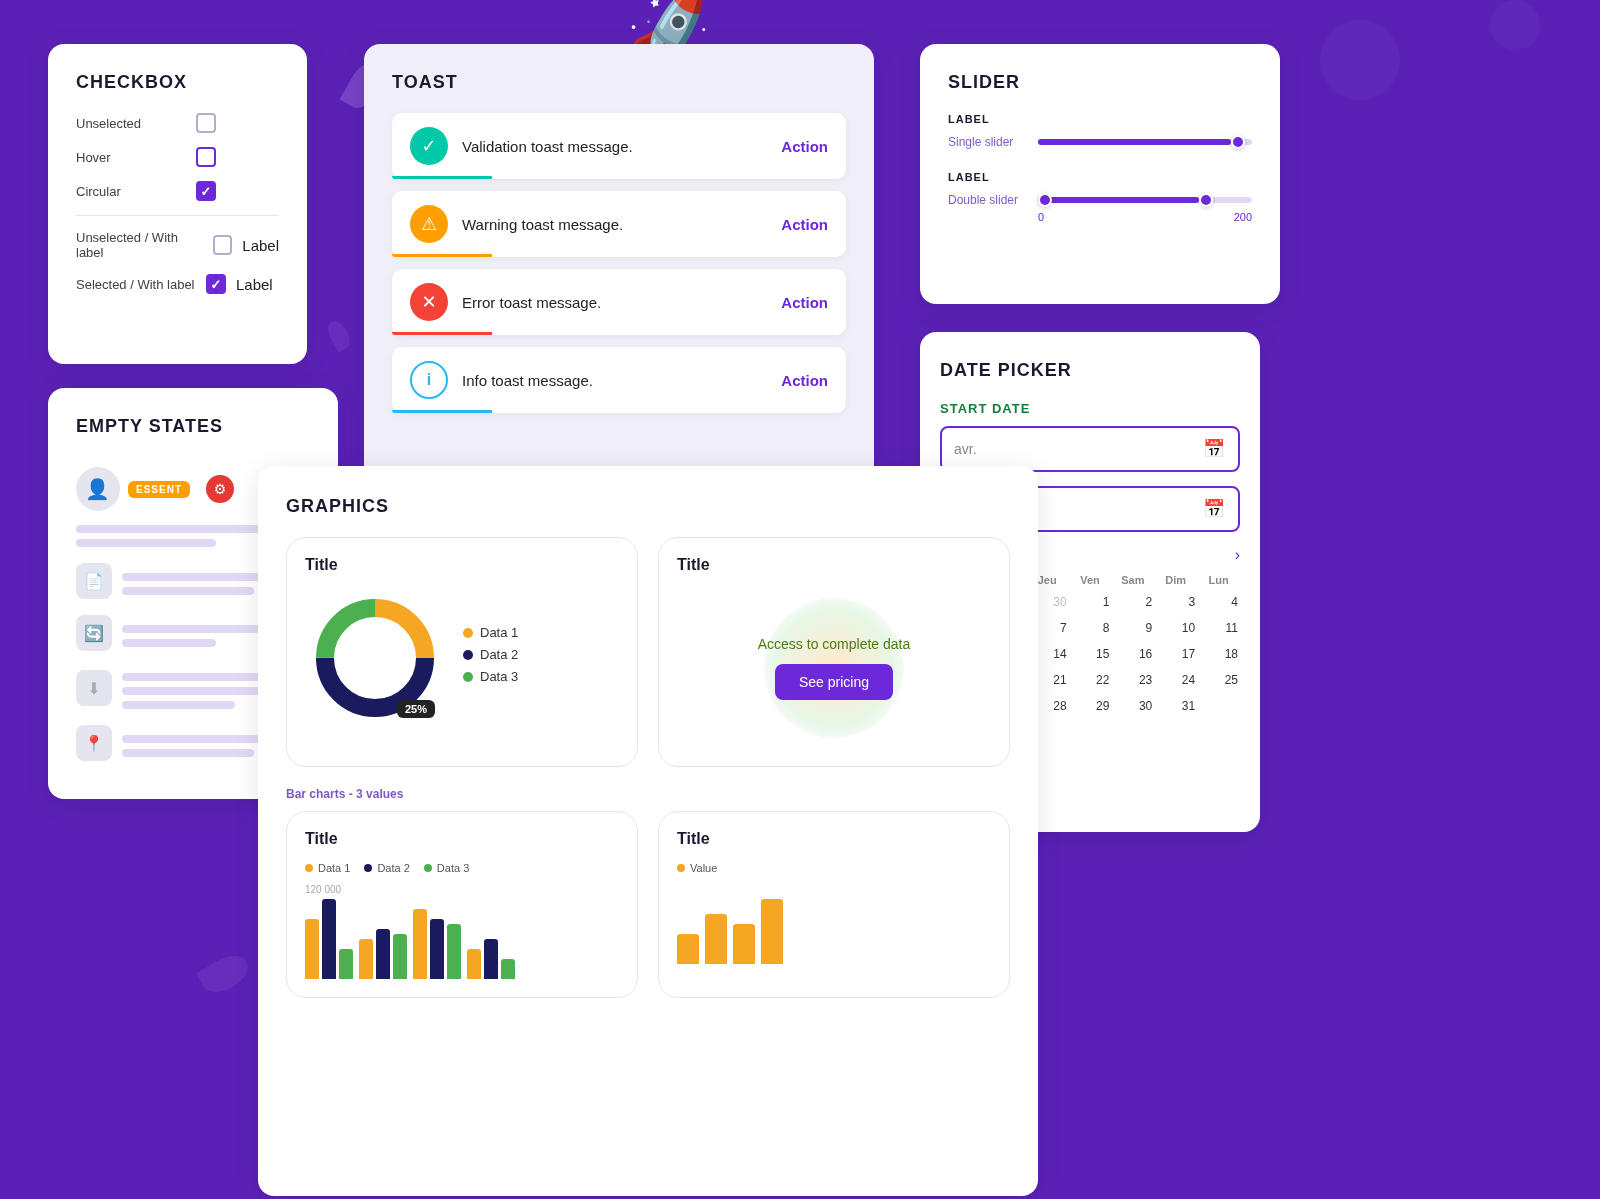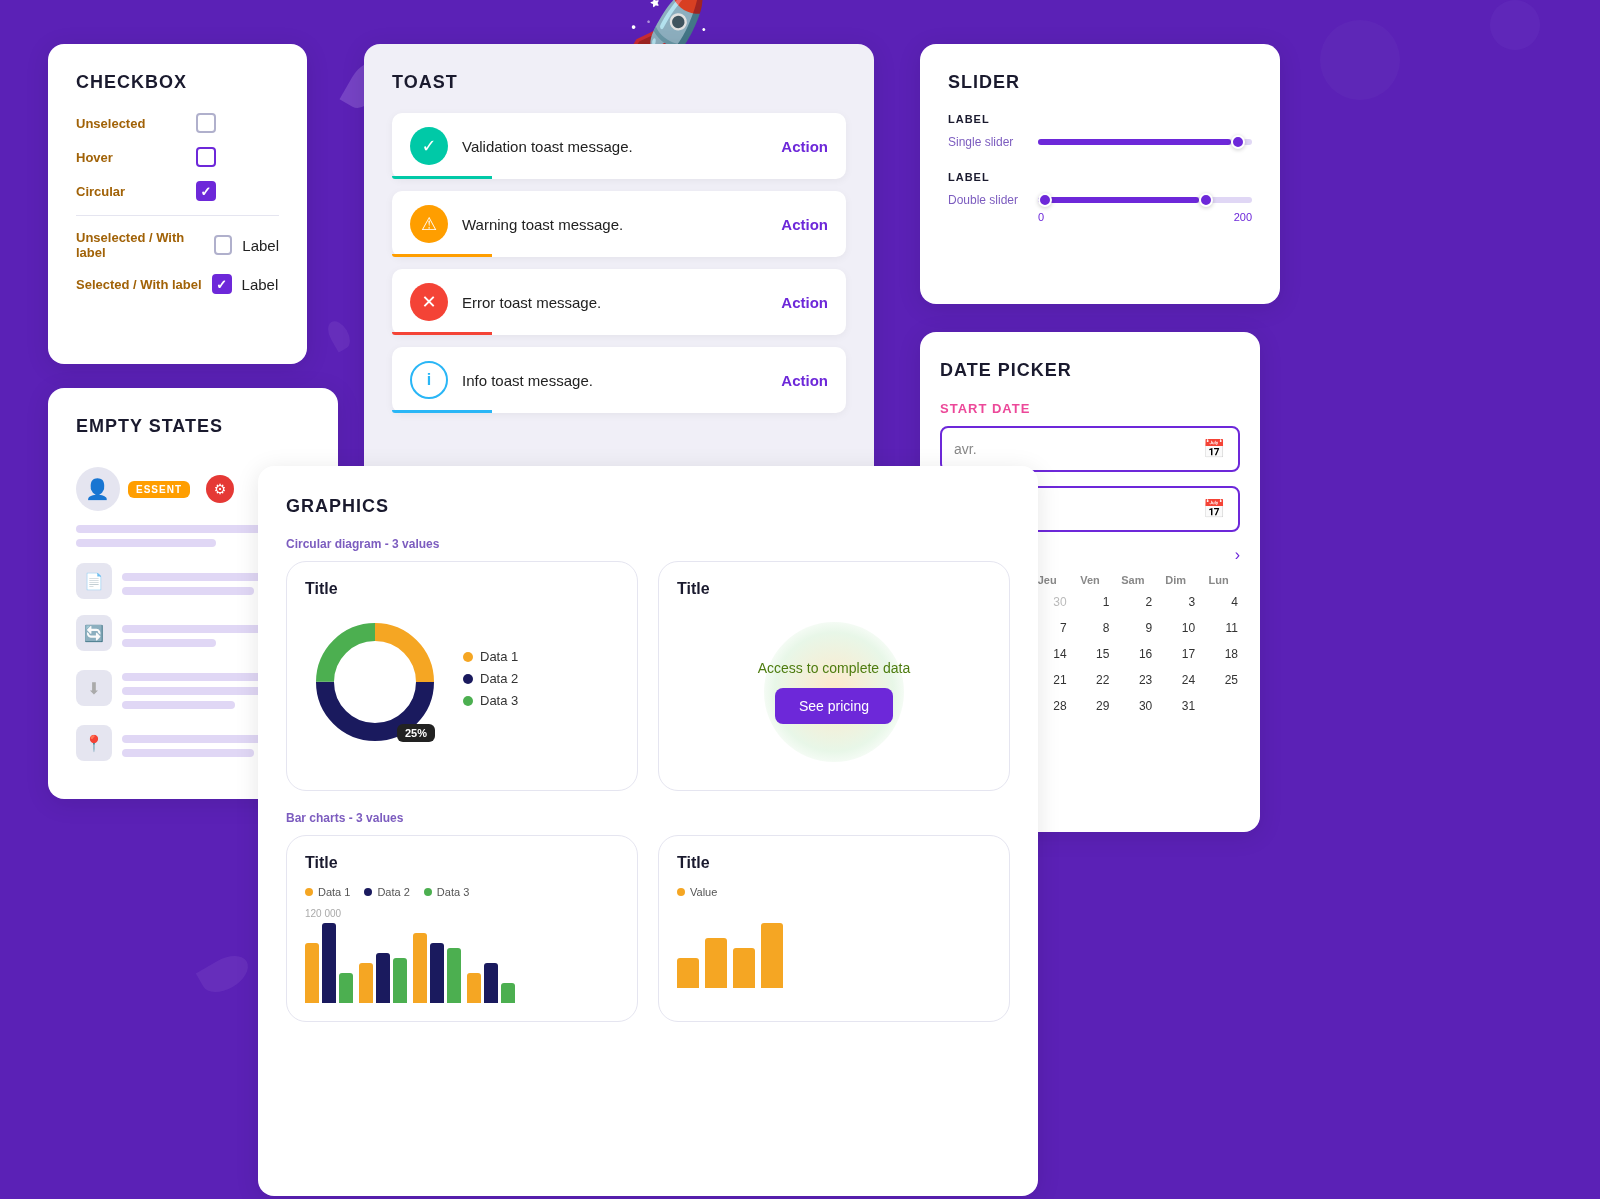--- a/index.html
+++ b/index.html
@@ -38,23 +38,23 @@
       min-height: 320px;
     }
 
     .checkbox-row {
       display: flex;
       align-items: center;
       margin-bottom: 14px;
     }
     .checkbox-label-text {
       font-size: 13px;
-      color: #a16207;
+      color: #404040;
       min-width: 120px;
-      font-weight: 700;
+      font-weight: 400;
     }
     .cb-box {
       width: 20px;
       height: 20px;
       border: 2px solid #b0b0cc;
       border-radius: 4px;
       background: #fff;
       display: flex;
       align-items: center;
       justify-content: center;
@@ -218,21 +218,21 @@
     #datepicker-card {
       left: 920px;
       top: 332px;
       width: 340px;
       min-height: 500px;
       padding: 28px 20px;
     }
     .dp-section-title {
       font-size: 13px;
       font-weight: 700;
-      color: #ec4899;
+      color: #15803d;
       margin-bottom: 10px;
       text-transform: uppercase;
       letter-spacing: 1px;
     }
     .dp-input-row {
       display: flex;
       align-items: center;
       border: 2px solid #6d28d9;
       border-radius: 8px;
       padding: 10px 12px;
@@ -769,21 +769,20 @@
       <span class="dp-day">29</span>
       <span class="dp-day">30</span>
       <span class="dp-day">31</span>
       <span class="dp-day"></span>
     </div>
 </div>
 
 <div class="card" id="graphics-card">
   <div class="graphics-title">GRAPHICS</div>
 
-  <div class="chart-section-label">Circular diagram - 3 values</div>
   <div class="chart-row">
 
     <div class="chart-box">
       <div class="chart-box-title">Title</div>
       <div class="donut-wrap">
         <div class="donut-svg-wrap">
           <svg width="140" height="140" viewBox="0 0 140 140">
 
             <circle cx="70" cy="70" r="50" fill="none" stroke="#f5a623" stroke-width="18" stroke-dasharray="78.5 235.66" stroke-dashoffset="0" transform="rotate(-90 70 70)"></circle>
             <circle cx="70" cy="70" r="50" fill="none" stroke="#1a1a5e" stroke-width="18" stroke-dasharray="157 157.16" stroke-dashoffset="-78.5" transform="rotate(-90 70 70)"></circle>

